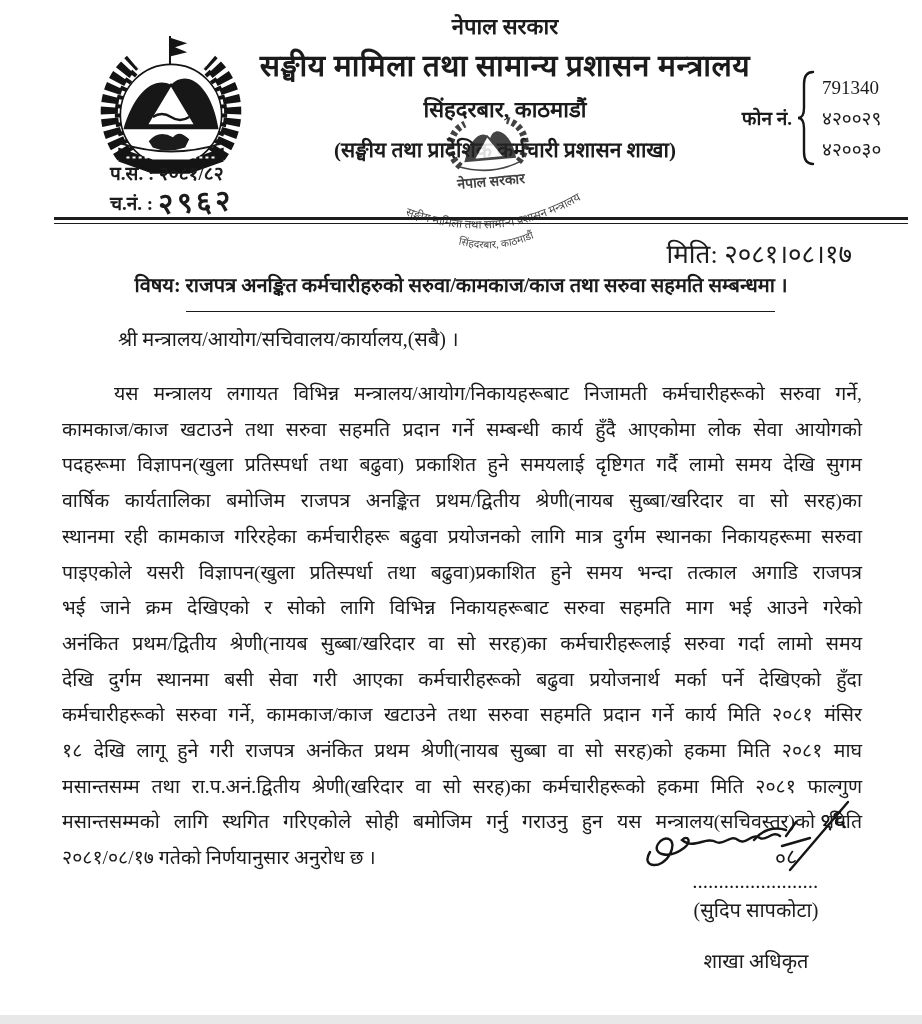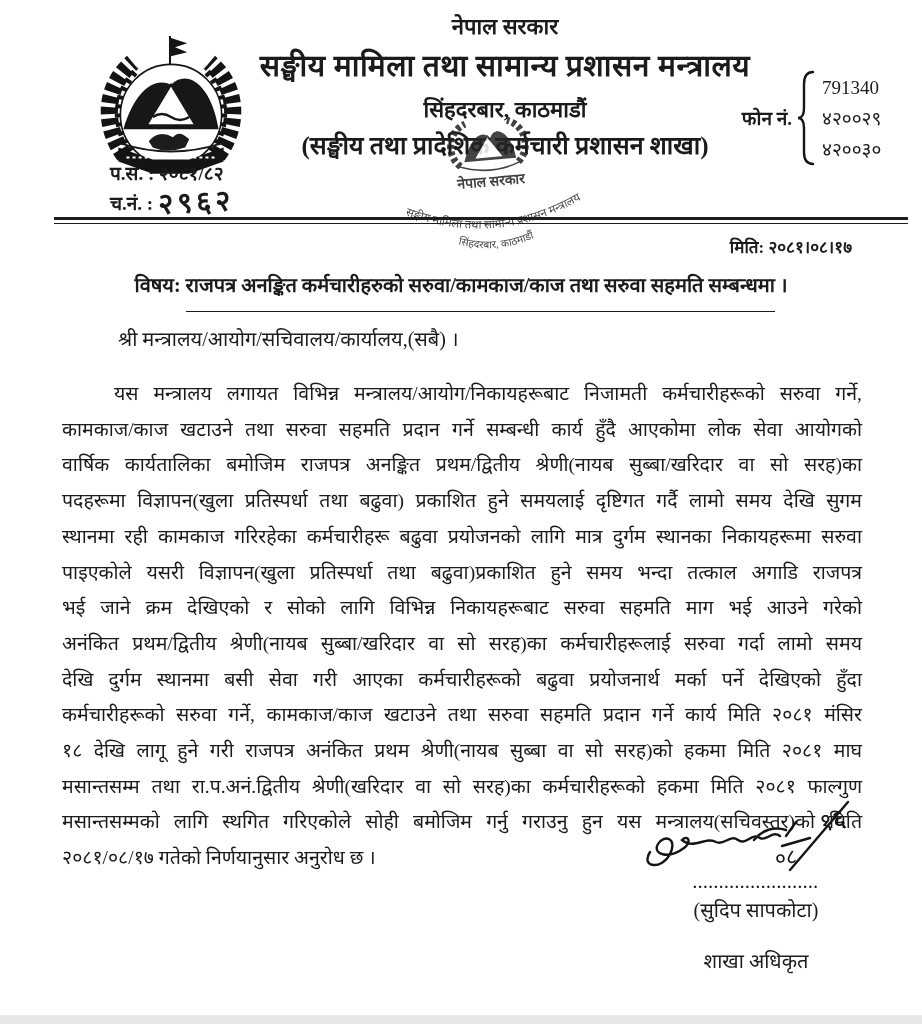--- a/index.html
+++ b/index.html
@@ -4,41 +4,41 @@
 <style>
   html,body{margin:0;padding:0;background:#e8e8e8;}
   .page{position:relative;width:922px;height:1015px;margin:0 auto;background:#ffffff;
         font-family:"Liberation Serif","DejaVu Serif",serif;color:#1b1b1b;overflow:hidden;}
   .abs{position:absolute;}
   
   .head-center{left:205px;top:10px;width:600px;text-align:center;}
   .gov{font-size:22px;font-weight:700;}
   .ministry{font-size:30px;font-weight:700;margin-top:4px;letter-spacing:.5px;}
   .addr{font-size:22px;font-weight:700;margin-top:8px;}
-  .branch{font-size:25px;font-weight:700;margin-top:4px;}
+  .branch{font-size:21px;font-weight:700;margin-top:12px;}
   
   .phone{right:16px;top:68px;width:215px;}
   .phone-row{display:flex;align-items:center;justify-content:flex-end;gap:5px;}
   .phone-label{font-size:19px;font-weight:700;white-space:nowrap;}
   .phone-nums{display:flex;flex-direction:column;text-align:left;width:84px;}
   .phone-nums div{font-size:19px;line-height:31px;}
   .fax-row{display:flex;justify-content:flex-end;gap:12px;margin-top:7px;}
   .fax-row div{font-size:19px;font-weight:700;}
   .fax-num{width:84px;text-align:left;font-weight:400 !important;}
   
   .refs{left:110px;top:160px;}
   .ref-row{font-size:19px;font-weight:700;line-height:27px;white-space:nowrap;}
   .hand{display:inline-block;font-size:29px;font-weight:600;letter-spacing:4px;
         transform:rotate(-3deg) translateY(2px);font-family:"DejaVu Serif",serif;}
   
   .rule{left:54px;width:854px;top:217px;height:3px;border-top:3px solid #1d1d1d;border-bottom:1px solid #1d1d1d;}
   
   .stamp{left:383px;top:112px;width:218px;height:160px;transform:rotate(-5deg);opacity:.85;z-index:5;}
   
-  .date-line{right:70px;top:235px;font-size:17px;font-weight:700;}
+  .date-line{right:70px;top:235px;font-size:26px;font-weight:400;}
   .subject{left:0;top:271px;width:100%;text-align:center;font-size:20px;font-weight:600;}
   .subject .u{border-bottom:1.6px solid #1b1b1b;padding-bottom:15px;}
   .addressee{left:118px;top:325px;font-size:20px;}
   
   .body{left:62px;top:376px;width:800px;font-size:19.5px;line-height:35.7px;}
   .bline{text-align:justify;text-align-last:justify;white-space:normal;}
   .bline.first{text-indent:52px;}
   .bline.last{text-align-last:left;}
   
   .sig{right:36px;top:796px;width:260px;text-align:center;}
@@ -134,22 +134,22 @@
     <span>विषय:</span>
     <span class="u">राजपत्र अनङ्कित कर्मचारीहरुको सरुवा/कामकाज/काज तथा सरुवा सहमति सम्बन्धमा</span>
     <span>।</span>
   </div>
 
   <div class="abs addressee">श्री मन्त्रालय/आयोग/सचिवालय/कार्यालय,(सबै) ।</div>
 
   <div class="abs body">
     <div class="bline first">यस मन्त्रालय लगायत विभिन्न मन्त्रालय/आयोग/निकायहरूबाट निजामती कर्मचारीहरूको सरुवा गर्ने,</div>
     <div class="bline">कामकाज/काज खटाउने तथा सरुवा सहमति प्रदान गर्ने सम्बन्धी कार्य हुँदै आएकोमा लोक सेवा आयोगको</div>
+    <div class="bline">पदहरूमा विज्ञापन(खुला प्रतिस्पर्धा तथा बढुवा) प्रकाशित हुने समयलाई दृष्टिगत गर्दै लामो समय देखि सुगम</div>
     <div class="bline">वार्षिक कार्यतालिका बमोजिम राजपत्र अनङ्कित प्रथम/द्वितीय श्रेणी(नायब सुब्बा/खरिदार वा सो सरह)का</div>
-    <div class="bline">पदहरूमा विज्ञापन(खुला प्रतिस्पर्धा तथा बढुवा) प्रकाशित हुने समयलाई दृष्टिगत गर्दै लामो समय देखि सुगम</div>
     <div class="bline">स्थानमा रही कामकाज गरिरहेका कर्मचारीहरू बढुवा प्रयोजनको लागि मात्र दुर्गम स्थानका निकायहरूमा सरुवा</div>
     <div class="bline">पाइएकोले यसरी विज्ञापन(खुला प्रतिस्पर्धा तथा बढुवा)प्रकाशित हुने समय भन्दा तत्काल अगाडि राजपत्र</div>
     <div class="bline">भई जाने क्रम देखिएको र सोको लागि विभिन्न निकायहरूबाट सरुवा सहमति माग भई आउने गरेको</div>
     <div class="bline">अनंकित प्रथम/द्वितीय श्रेणी(नायब सुब्बा/खरिदार वा सो सरह)का कर्मचारीहरूलाई सरुवा गर्दा लामो समय</div>
     <div class="bline">देखि दुर्गम स्थानमा बसी सेवा गरी आएका कर्मचारीहरूको बढुवा प्रयोजनार्थ मर्का पर्ने देखिएको हुँदा</div>
     <div class="bline">कर्मचारीहरूको सरुवा गर्ने, कामकाज/काज खटाउने तथा सरुवा सहमति प्रदान गर्ने कार्य मिति २०८१ मंसिर</div>
     <div class="bline">१८ देखि लागू हुने गरी राजपत्र अनंकित प्रथम श्रेणी(नायब सुब्बा वा सो सरह)को हकमा मिति २०८१ माघ</div>
     <div class="bline">मसान्तसम्म तथा रा.प.अनं.द्वितीय श्रेणी(खरिदार वा सो सरह)का कर्मचारीहरूको हकमा मिति २०८१ फाल्गुण</div>
     <div class="bline">मसान्तसम्मको लागि स्थगित गरिएकोले सोही बमोजिम गर्नु गराउनु हुन यस मन्त्रालय(सचिवस्तर)को मिति</div>
     <div class="bline last">२०८१/०८/१७ गतेको निर्णयानुसार अनुरोध छ ।</div>

